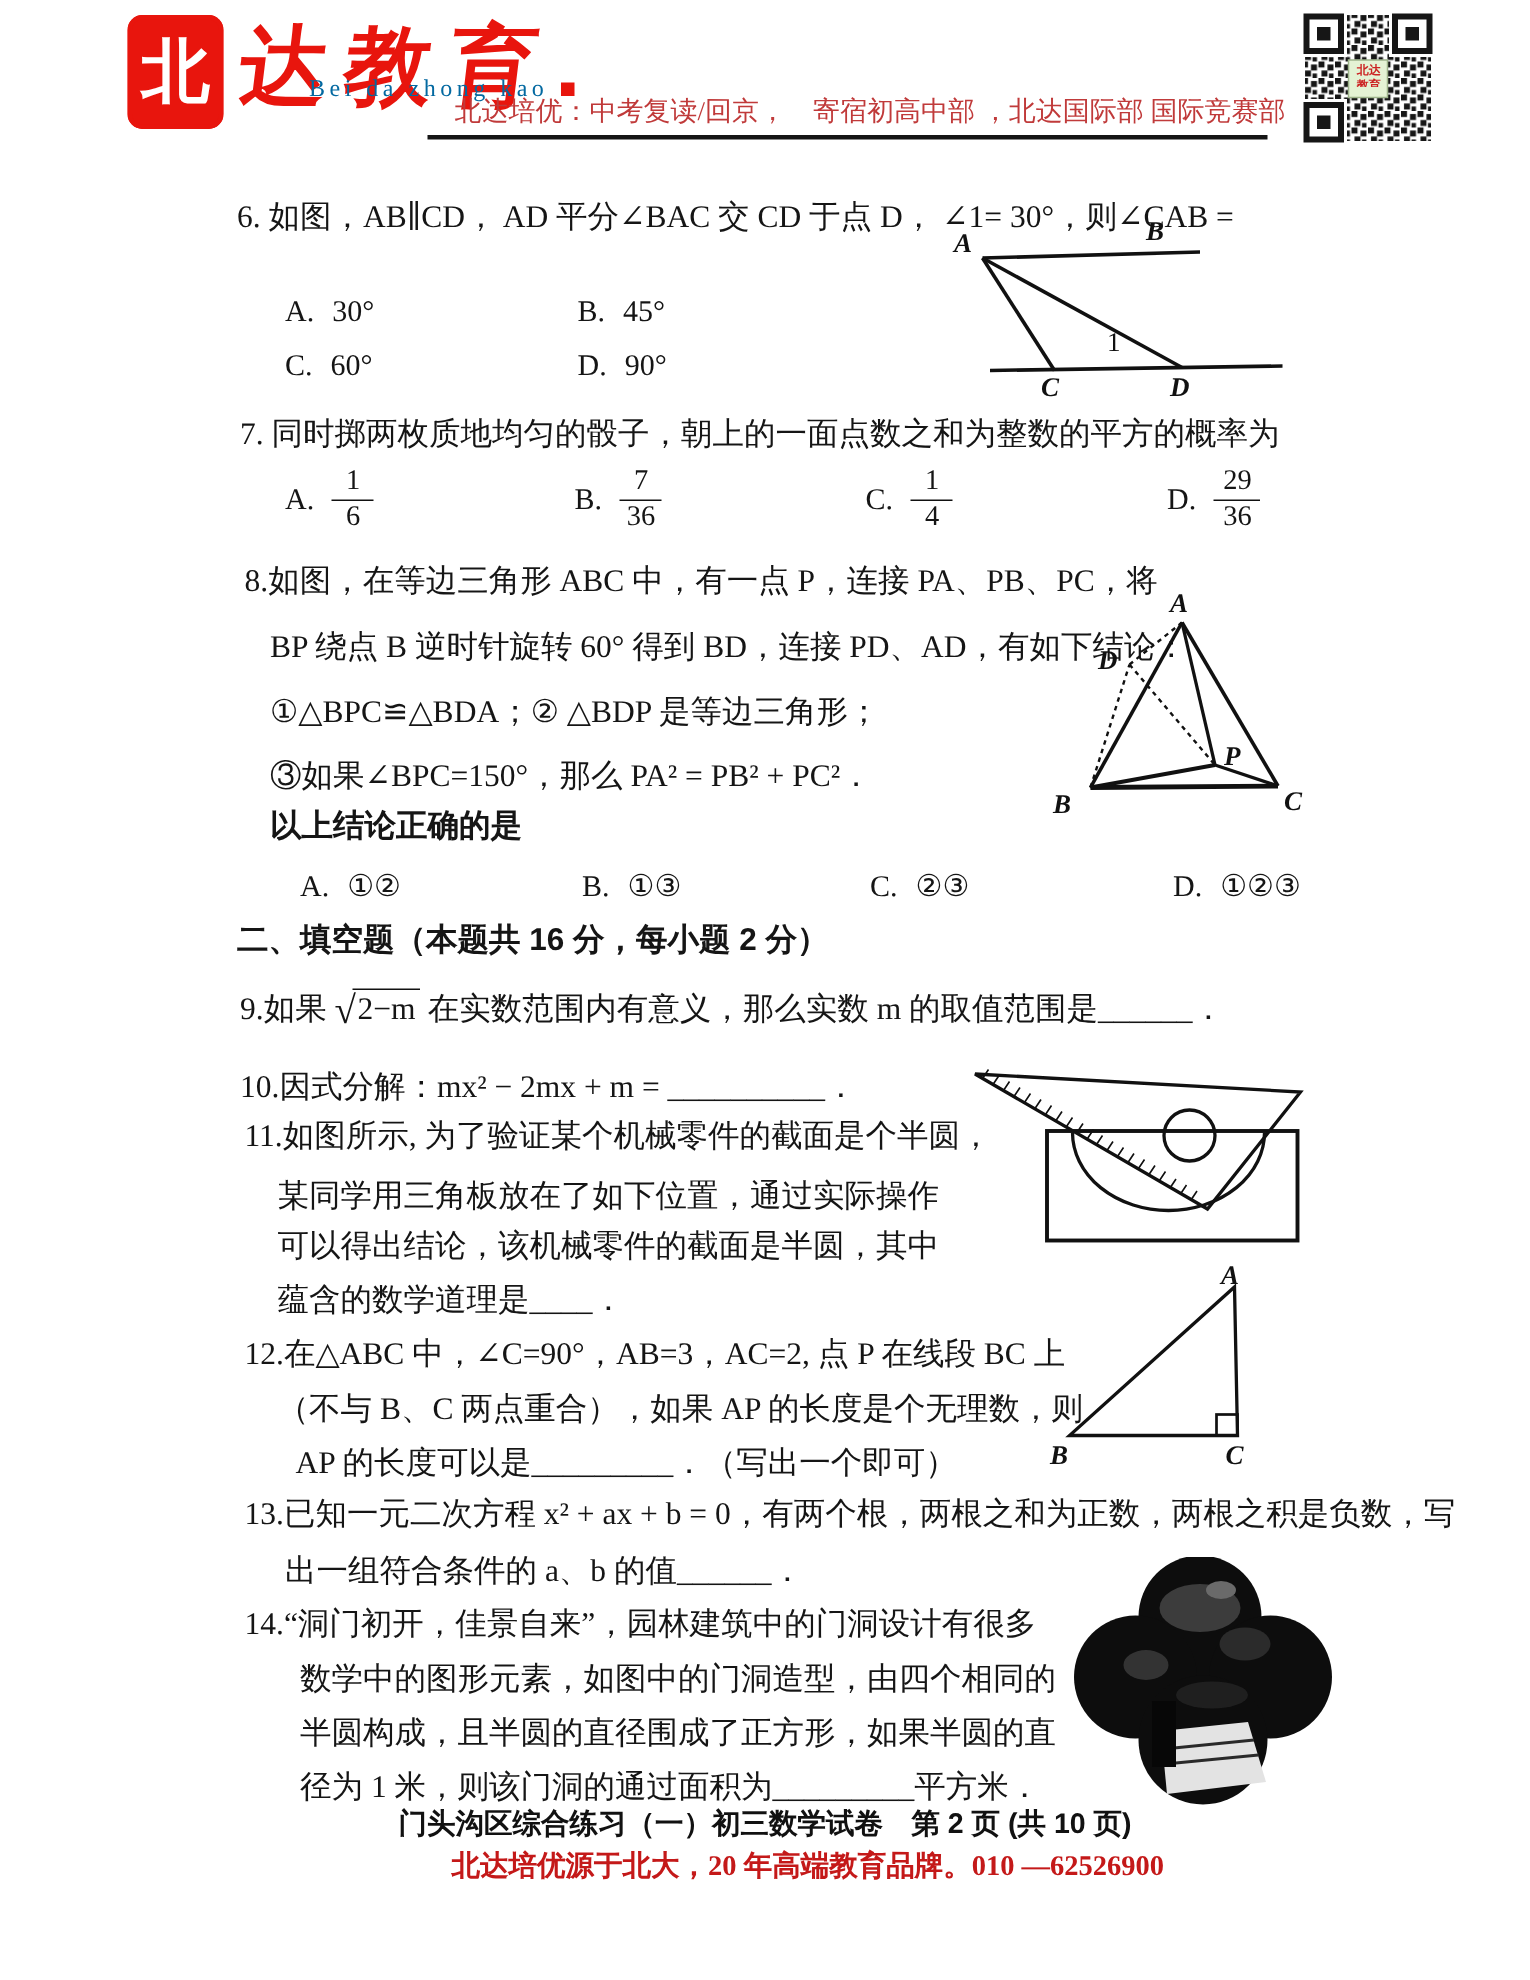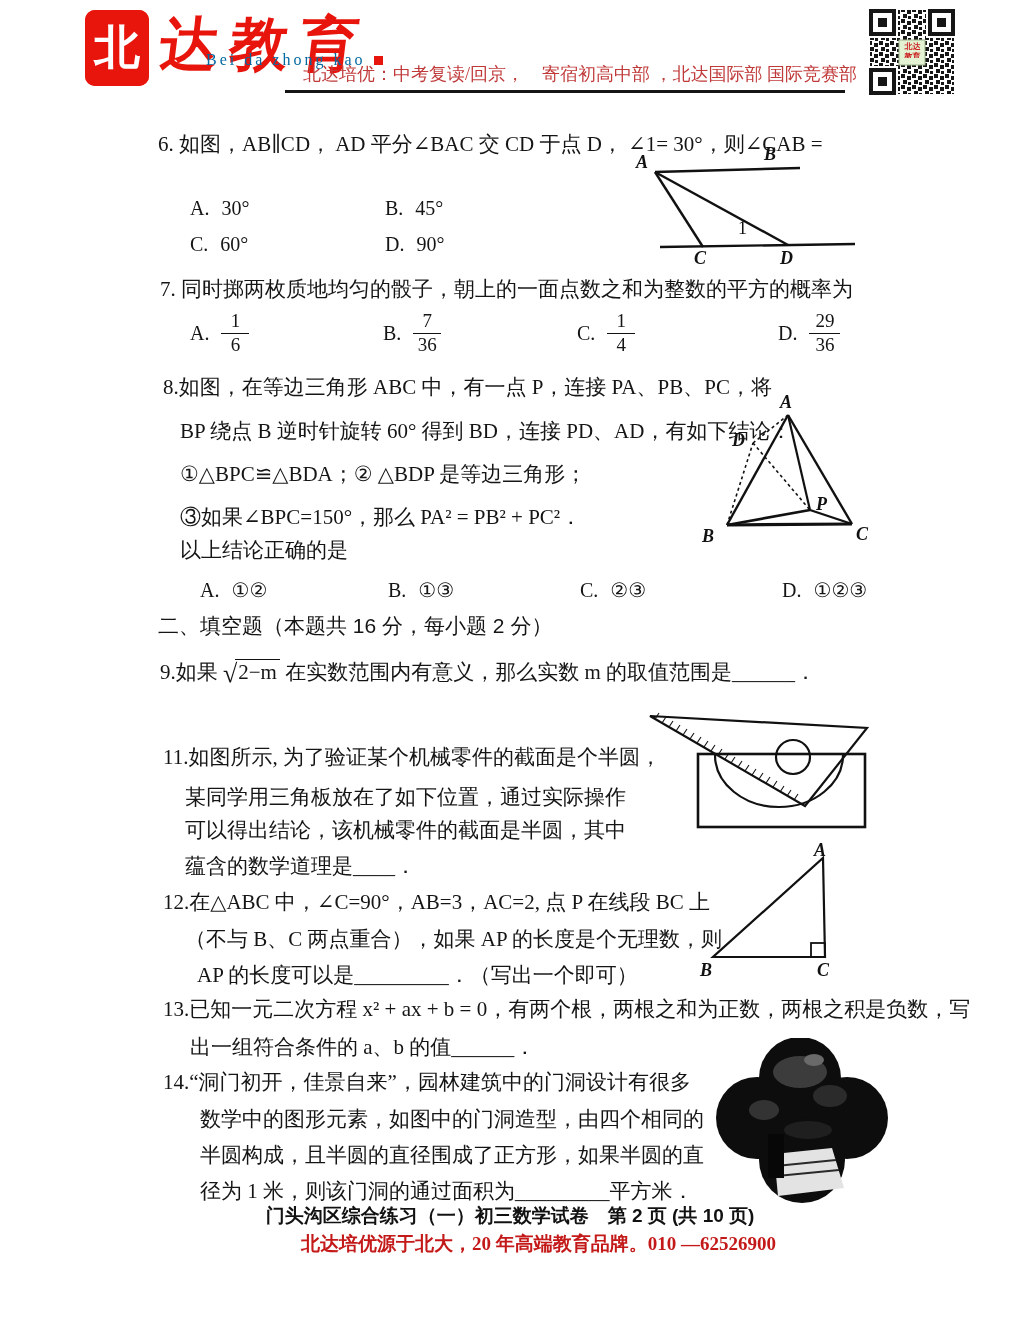--- a/index.html
+++ b/index.html
@@ -1,20 +1,20 @@
 <!DOCTYPE html>
 <html><head>
 <meta charset="utf-8">
 <style>
   html,body{margin:0;padding:0;background:#e9e9e9;}
   #sheet{position:relative;width:1020px;height:1320px;background:#ffffff;margin:0 auto;
          font-family:"Liberation Serif","DejaVu Serif",serif;color:#151515;overflow:hidden;}
   .abs{position:absolute;}
   .line{position:absolute;font-size:21px;white-space:nowrap;color:#151515;}
-  .hei{font-family:"Liberation Sans","DejaVu Sans",sans-serif;font-weight:normal;}
+  .hei{font-family:"Liberation Sans","DejaVu Sans",sans-serif;font-weight:bold;}
   .opt{position:absolute;font-size:20px;white-space:nowrap;}
   .optk{margin-right:12px;}
   .q7opt{position:absolute;display:flex;align-items:center;gap:12px;font-size:20px;height:56px;}
   .frac{display:inline-block;text-align:center;line-height:1.1;font-size:19px;vertical-align:middle;}
   .frac .num{display:block;border-bottom:1.7px solid #111;padding:0 6px 1px 6px;min-width:16px;}
   .frac .den{display:block;padding-top:1px;}
   .radsign{font-size:26px;vertical-align:-3px;margin-right:-2px;}
   .radicand{border-top:1.8px solid #111;padding:0 3px;}
   .flabel{position:absolute;font-style:italic;font-weight:bold;font-size:18px;color:#111;
           font-family:"Liberation Serif",serif;white-space:nowrap;}
@@ -176,20 +176,21 @@
       <span class="flabel" style="left:42px;top:38px;">D</span>
     </div>
   </div>
 
   <div class="line hei" style="left:158px;top:612px;">二、填空题（本题共 16 分，每小题 2 分）</div>
 
   <div class="line" style="left:160px;top:658px;">
     <span>9.如果 </span><span class="radsign">√</span><span class="radicand">2−m</span><span> 在实数范围内有意义，那么实数 m 的取值范围是______．</span>
   </div>
 
+  <div class="line" style="left:160px;top:710px;">10.因式分解：mx² − 2mx + m = __________．</div>
 
   <div>
     <div class="line" style="left:163px;top:743px;">11.如图所示, 为了验证某个机械零件的截面是个半圆，</div>
     <div class="line" style="left:185px;top:783px;text-align:right;">某同学用三角板放在了如下位置，通过实际操作</div>
     <div class="line" style="left:185px;top:816px;">可以得出结论，该机械零件的截面是半圆，其中</div>
     <div class="line" style="left:185px;top:852px;">蕴含的数学道理是____．</div>
 
     <div class="abs fig" style="left:640px;top:700px;width:240px;height:135px;">
       <svg width="240" height="135" viewBox="0 0 240 135">
         <g stroke="#111" fill="none">

